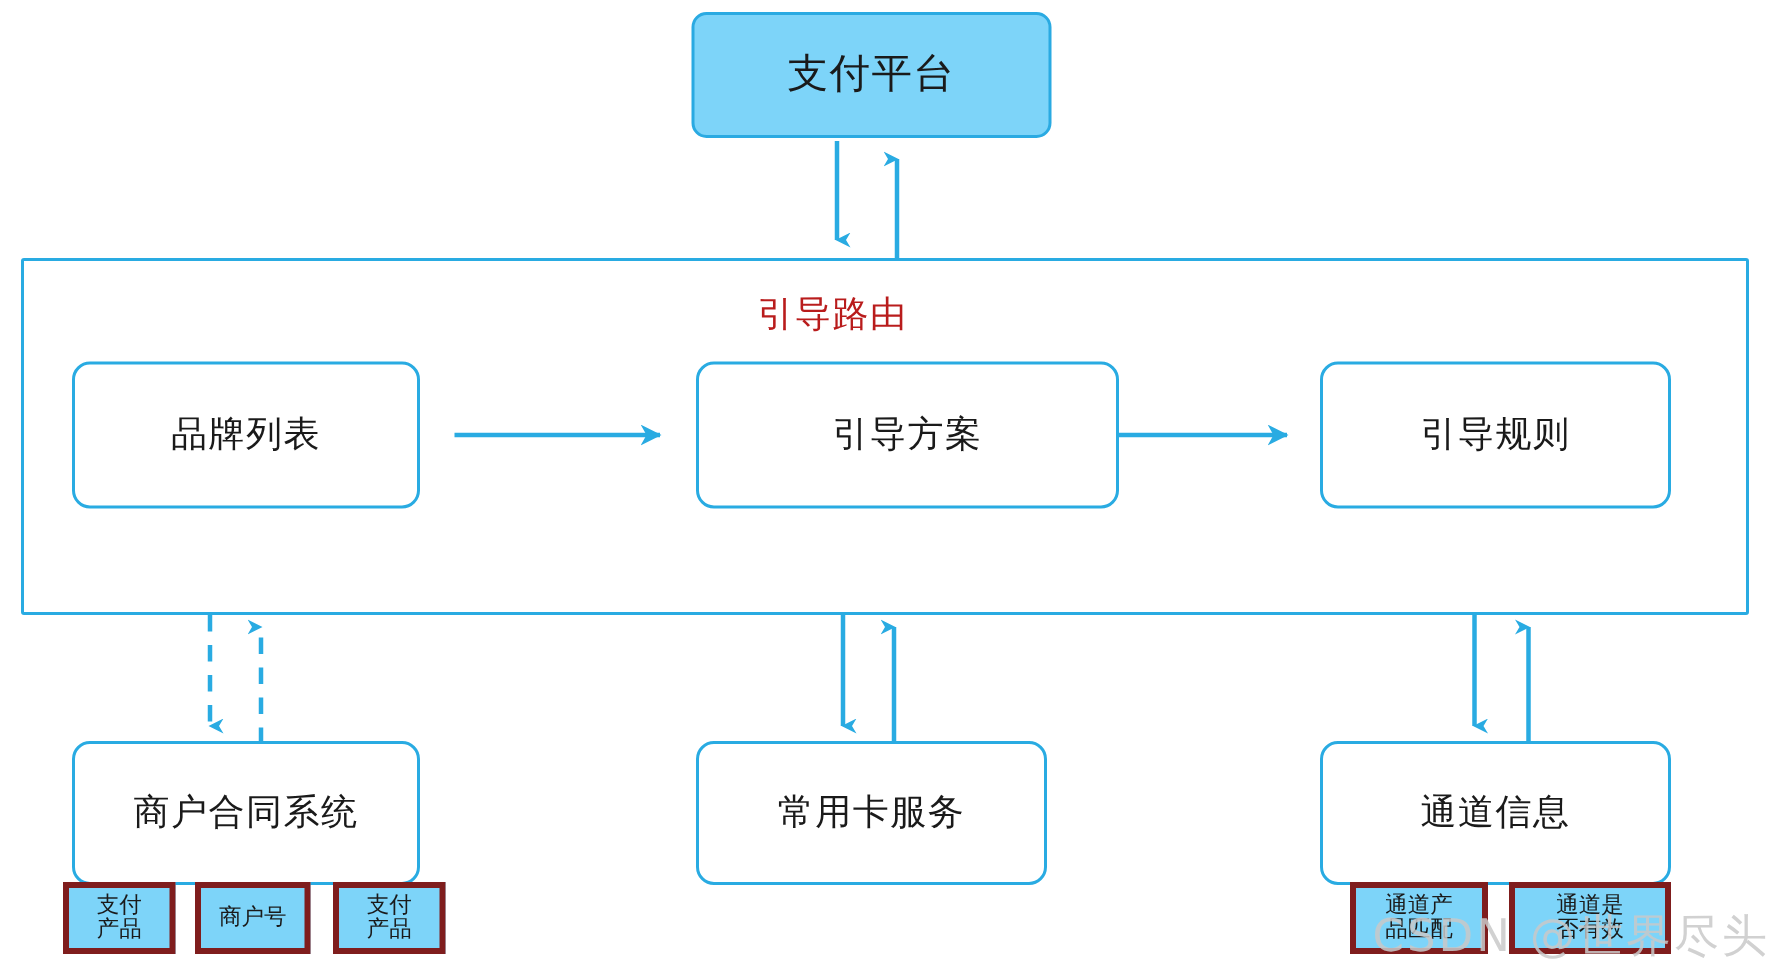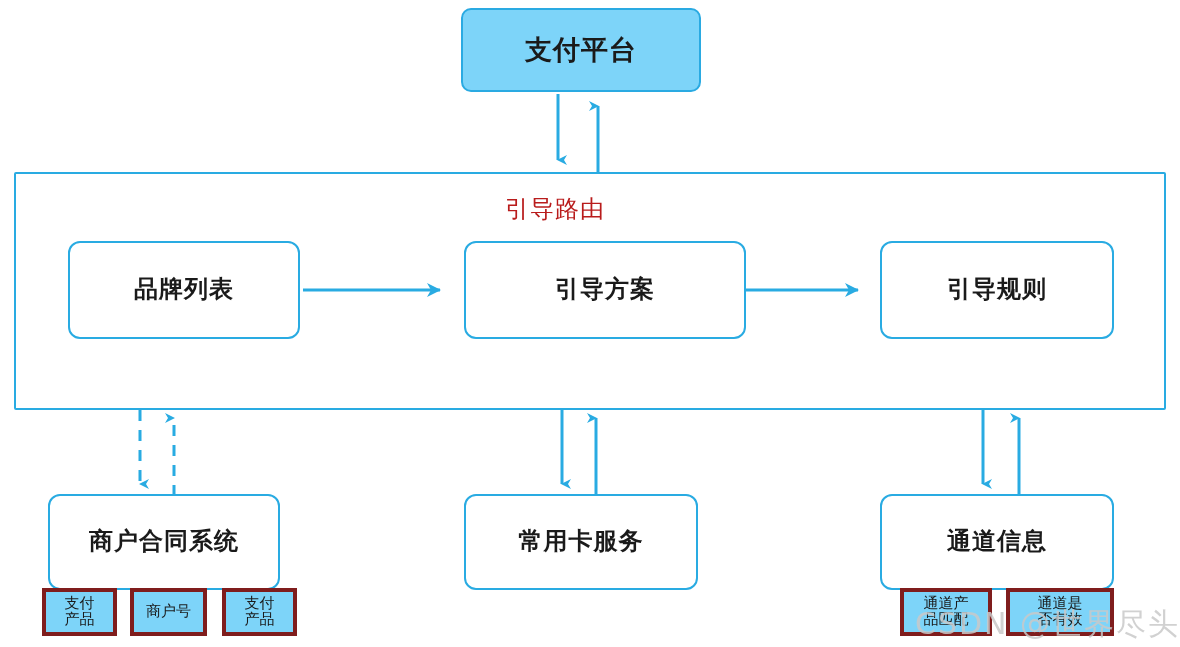--- a/index.html
+++ b/index.html
@@ -19,21 +19,20 @@
   }
   .node {
     position: absolute;
     box-sizing: border-box;
     display: flex;
     align-items: center;
     justify-content: center;
     text-align: center;
     color: #1a1a1a;
     line-height: 1.15;
-    font-weight: bold;
   }
   
   .node-filled {
     background: #7dd4f9;
     border: 2px solid #2aaae2;
     border-radius: 10px;
     font-size: 27px;
     letter-spacing: 1px;
   }
   
@@ -152,21 +151,21 @@
     </g>
   </svg>
 
   <div class="node node-filled" style="left:461px; top:8px; width:240px; height:84px;">
     <span>支付平台</span>
   </div>
 
   <div class="container-box" style="left:14px; top:172px; width:1152px; height:238px;"></div>
   <div class="container-title" style="left:505px; top:193px;">引导路由</div>
 
-  <div class="node node-white" style="left:48px; top:241px; width:232px; height:98px;margin-left:20px;">
+  <div class="node node-white" style="left:48px; top:241px; width:232px; height:98px;">
     <span>品牌列表</span>
   </div>
 
   <div class="node node-white" style="left:464px; top:241px; width:282px; height:98px;">
     <span>引导方案</span>
   </div>
 
   <div class="node node-white" style="left:880px; top:241px; width:234px; height:98px;">
     <span>引导规则</span>
   </div>

